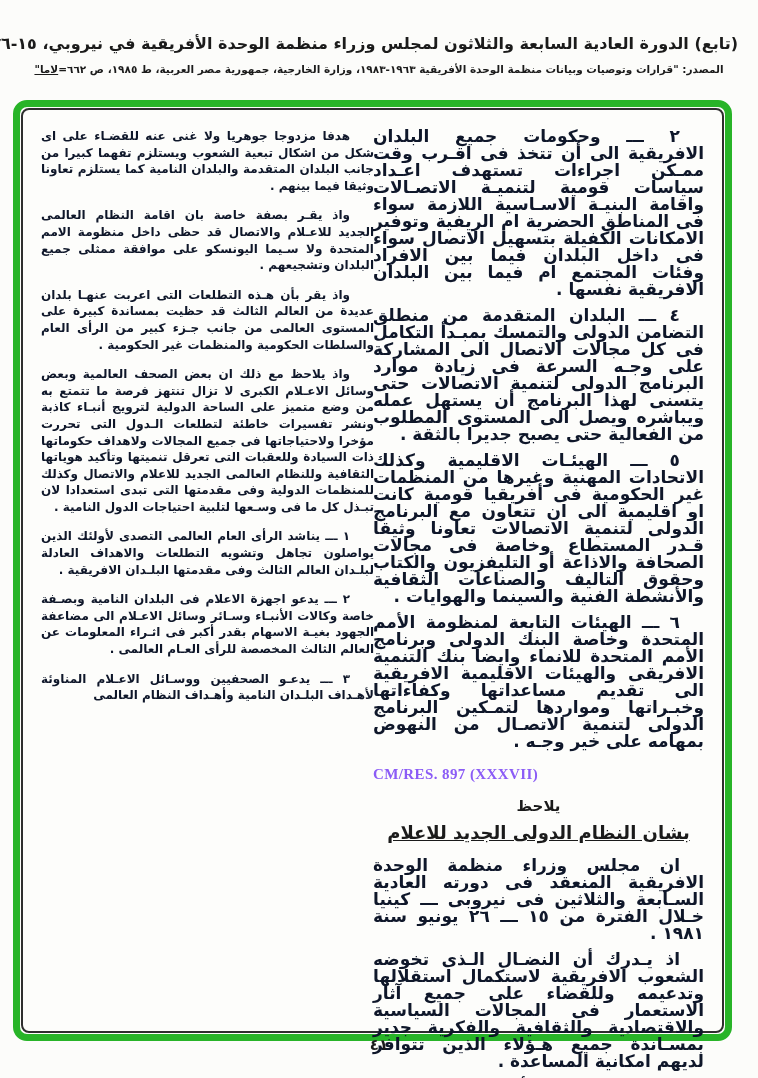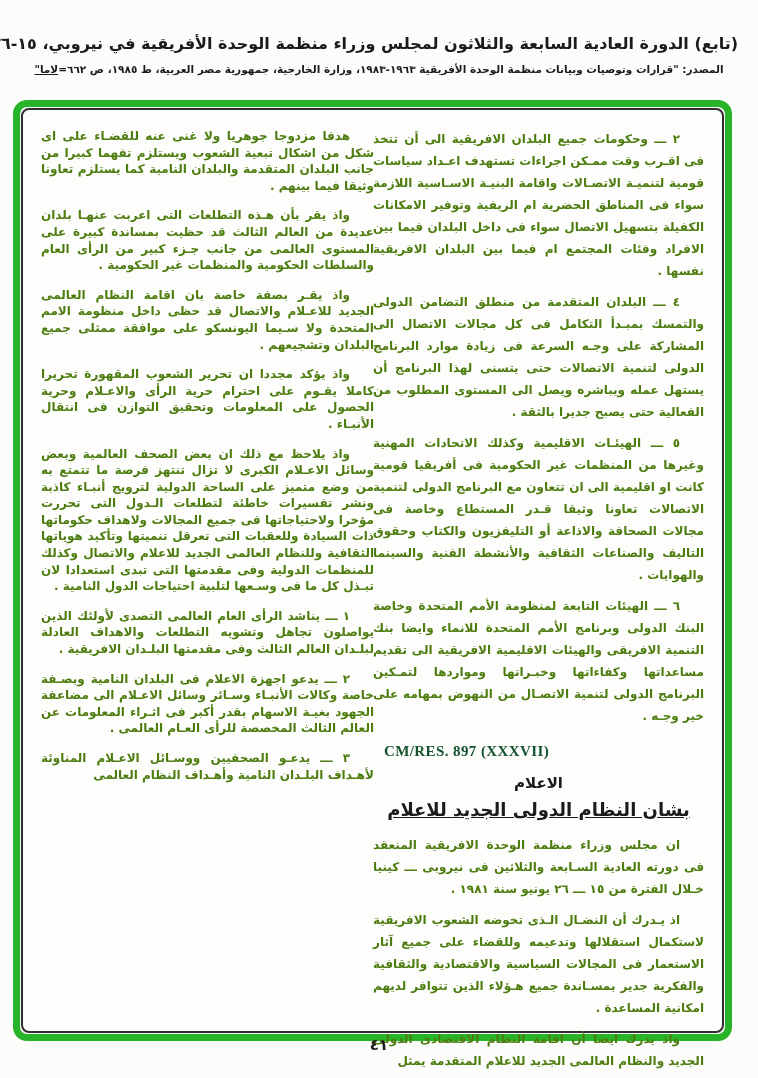--- a/index.html
+++ b/index.html
@@ -49,34 +49,34 @@
     direction: rtl;
   }
   .col-right { right: 21px; width: 331px; }
   .col-left  { left: 21px;  width: 333px; }
 
   .col p {
     margin: 0 0 9px 0;
     text-align: justify;
     text-indent: 24px;
     font-weight: bold;
-    color: #4d7c0f;
+    color: #0f172a;
   }
-  .col-right p { font-size: 12px; line-height: 22px; }
+  .col-right p { font-size: 17px; line-height: 17px; }
   .col-left  p { font-size: 12px;   line-height: 16.6px; margin-bottom: 13px; }
 
   
   .res-code {
     direction: ltr;
     text-align: left;
     font-family: "Liberation Serif", "DejaVu Serif", serif;
     font-size: 15px; font-weight: bold;
     letter-spacing: 0.4px;
-    margin: 16px 0 14px 11px;
-    color: #14532d;
+    margin: 16px 0 14px 0;
+    color: #8b5cf6;
   }
   .res-title { text-align: center; font-weight: bold; margin-bottom: 14px; }
   .res-title .t1 { font-size: 15px; letter-spacing: 1px; display: block; margin-bottom: 7px; }
   .res-title .t2 { font-size: 18px; display: block; text-decoration: underline; }
 
   
   .page-number {
     position: absolute; left: 0; right: 0; top: 1036px;
     text-align: center;
     font-size: 15px; font-weight: bold;
@@ -96,34 +96,33 @@
 
   <div class="col col-right">
     <p>٢ ـــ وحكومات جميع البلدان الافريقية الى أن تتخذ فى اقـرب وقت ممـكن اجراءات تستهدف اعـداد سياسات قومية لتنميـة الاتصـالات واقامة البنيـة الاسـاسية اللازمة سواء فى المناطق الحضرية ام الريفية وتوفير الامكانات الكفيلة بتسهيل الاتصال سواء فى داخل البلدان فيما بين الافراد وفئات المجتمع ام فيما بين البلدان الافريقية نفسها .</p>
     <p>٤ ـــ البلدان المتقدمة من منطلق التضامن الدولى والتمسك بمبـدأ التكامل فى كل مجالات الاتصال الى المشاركة على وجـه السرعة فى زيادة موارد البرنامج الدولى لتنمية الاتصالات حتى يتسنى لهذا البرنامج أن يستهل عمله ويباشره ويصل الى المستوى المطلوب من الفعالية حتى يصبح جديرا بالثقة .</p>
     <p>٥ ـــ الهيئـات الاقليمية وكذلك الاتحادات المهنية وغيرها من المنظمات غير الحكومية فى أفريقيا قومية كانت او اقليمية الى ان تتعاون مع البرنامج الدولى لتنمية الاتصالات تعاونا وثيقا قـدر المستطاع وخاصة فى مجالات الصحافة والاذاعة أو التليفزيون والكتاب وحقوق التاليف والصناعات الثقافية والأنشطة الفنية والسينما والهوايات .</p>
     <p>٦ ـــ الهيئات التابعة لمنظومة الأمم المتحدة وخاصة البنك الدولى وبرنامج الأمم المتحدة للانماء وايضا بنك التنمية الافريقى والهيئات الاقليمية الافريقية الى تقديم مساعداتها وكفاءاتها وخبـراتها ومواردها لتمـكين البرنامج الدولى لتنمية الاتصـال من النهوض بمهامه على خير وجـه .</p>
 
     <div class="res-code">CM/RES. 897 (XXXVII)</div>
 
     <div class="res-title">
-      <span class="t1">الاعلام</span>
+      <span class="t1">يلاحظ</span>
       <span class="t2">بشان النظام الدولى الجديد للاعلام</span>
     </div>
 
     <p>ان مجلس وزراء منظمة الوحدة الافريقية المنعقد فى دورته العادية السـابعة والثلاثين فى نيروبى ـــ كينيا خـلال الفترة من ١٥ ـــ ٢٦ يونيو سنة ١٩٨١ .</p>
     <p>اذ يـدرك أن النضـال الـذى تخوضه الشعوب الافريقية لاستكمال استقلالها وتدعيمه وللقضاء على جميع آثار الاستعمار فى المجالات السياسية والاقتصادية والثقافية والفكرية جدير بمسـاندة جميع هـؤلاء الذين تتوافر لديهم امكانية المساعدة .</p>
     <p>واذ يدرك ايضا أن اقامة النظام الاقتصادى الدولى الجديد والنظام العالمى الجديد للاعلام المتقدمة يمثل</p>
   </div>
 
   <div class="col col-left">
     <p>هدفا مزدوجا جوهريا ولا غنى عنه للقضـاء على اى شكل من اشكال تبعية الشعوب ويستلزم تفهما كبيرا من جانب البلدان المتقدمة والبلدان النامية كما يستلزم تعاونا وثيقا فيما بينهم .</p>
+    <p>واذ يقـر بصفة خاصة بان اقامة النظام العالمى الجديد للاعـلام والاتصال قد حظى داخل منظومة الامم المتحدة ولا سـيما اليونسكو على موافقة ممثلى جميع البلدان وتشجيعهم .</p>
     <p>واذ يقر بأن هـذه التطلعات التى اعربت عنهـا بلدان عديدة من العالم الثالث قد حظيت بمساندة كبيرة على المستوى العالمى من جانب جـزء كبير من الرأى العام والسلطات الحكومية والمنظمات غير الحكومية .</p>
-    <p>واذ يقـر بصفة خاصة بان اقامة النظام العالمى الجديد للاعـلام والاتصال قد حظى داخل منظومة الامم المتحدة ولا سـيما اليونسكو على موافقة ممثلى جميع البلدان وتشجيعهم .</p>
-    <p>واذ يؤكد مجددا ان تحرير الشعوب المقهورة تحريرا كاملا يقـوم على احترام حرية الرأى والاعـلام وحرية الحصول على المعلومات وتحقيق التوازن فى انتقال الأنبـاء .</p>
     <p>واذ يلاحظ مع ذلك ان بعض الصحف العالمية وبعض وسائل الاعـلام الكبرى لا تزال تنتهز فرصة ما تتمتع به من وضع متميز على الساحة الدولية لترويج أنبـاء كاذبة ونشر تفسيرات خاطئة لتطلعات الـدول التى تحررت مؤخرا ولاحتياجاتها فى جميع المجالات ولاهداف حكوماتها ذات السيادة وللعقبات التى تعرقل تنميتها وتأكيد هوياتها الثقافية وللنظام العالمى الجديد للاعلام والاتصال وكذلك للمنظمات الدولية وفى مقدمتها التى تبدى استعدادا لان تبـذل كل ما فى وسـعها لتلبية احتياجات الدول النامية .</p>
     <p>١ ـــ يناشد الرأى العام العالمى التصدى لأولئك الذين يواصلون تجاهل وتشويه التطلعات والاهداف العادلة لبلـدان العالم الثالث وفى مقدمتها البلـدان الافريقية .</p>
     <p>٢ ـــ يدعو اجهزة الاعلام فى البلدان النامية وبصـفة خاصة وكالات الأنبـاء وسـائر وسائل الاعـلام الى مضاعفة الجهود بغيـة الاسهام بقدر أكبر فى اثـراء المعلومات عن العالم الثالث المخصصة للرأى العـام العالمى .</p>
     <p>٣ ـــ يدعـو الصحفيين ووسـائل الاعـلام المناوئة لأهـداف البلـدان النامية وأهـداف النظام العالمى</p>
   </div>
 </div>
 
 <div class="page-number">٤١</div>
 
 </body></html>

